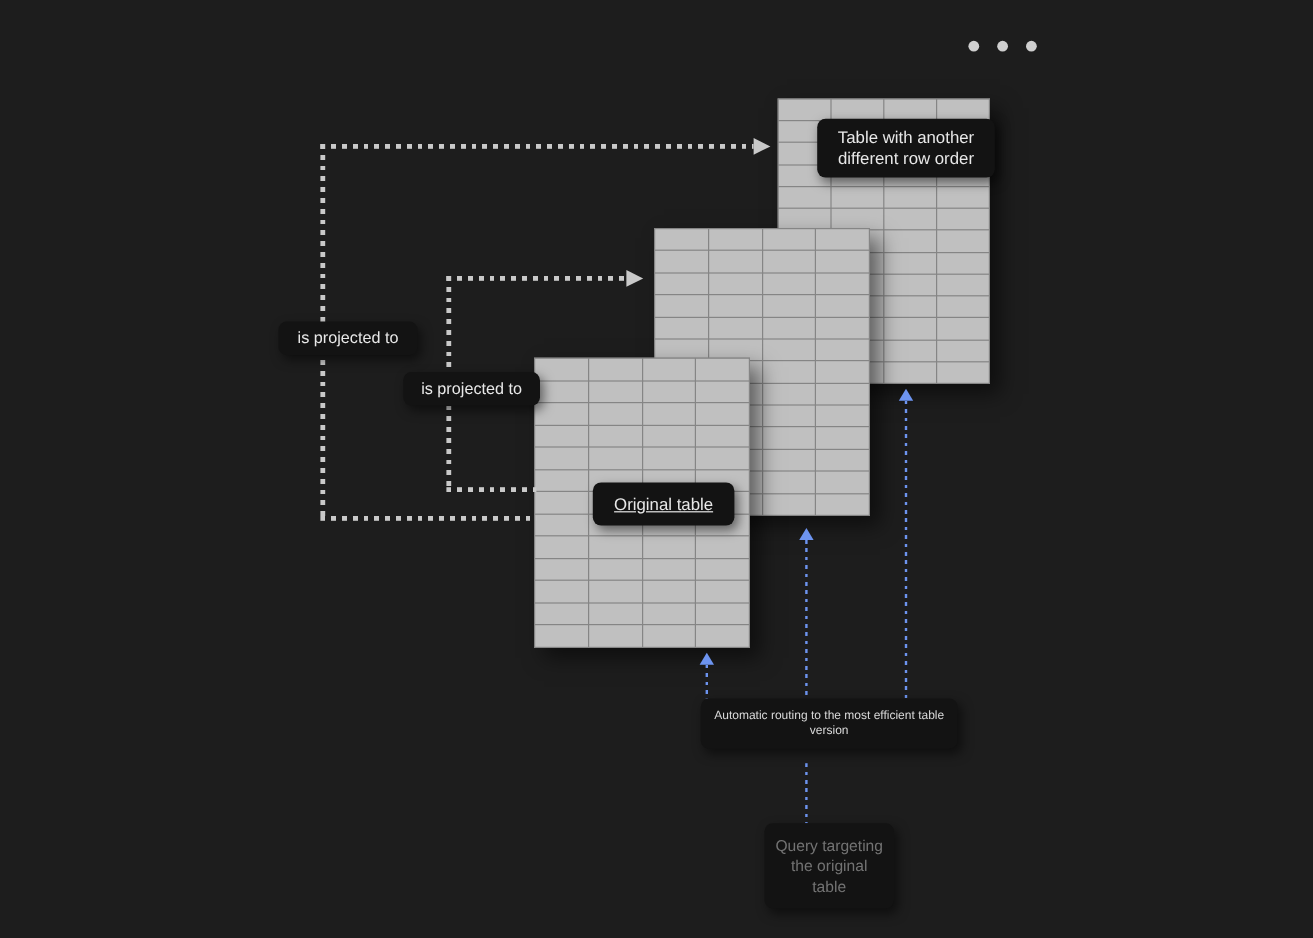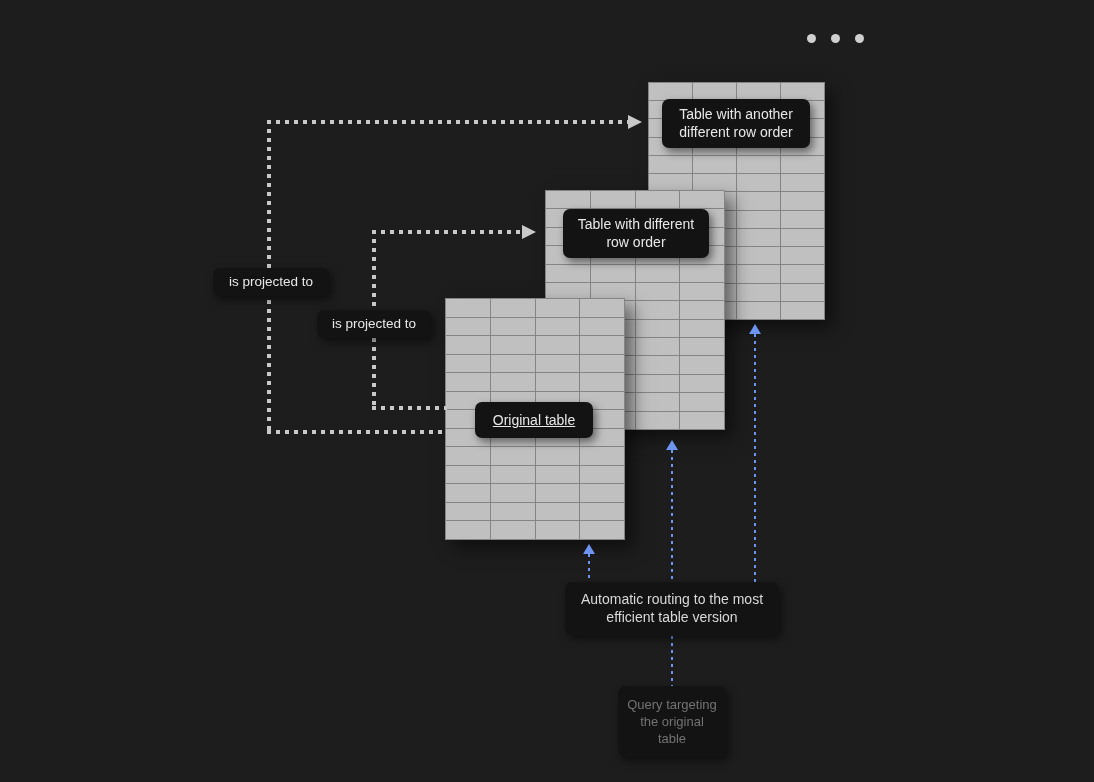--- a/index.html
+++ b/index.html
@@ -15,27 +15,27 @@
   .tbl-grid{display:grid;width:100%;height:100%;gap:1px;background:#858585;
             border:1px solid #858585;box-sizing:border-box;}
   .cell{background:#c0c0c0;}
   .tbl-another{left:648px;top:82px;width:177px;height:238px;z-index:1;}
   .tbl-different{left:545px;top:190px;width:180px;height:240px;z-index:2;}
   .tbl-original{left:445px;top:298px;width:180px;height:242px;z-index:3;}
 
   
   .pill{position:absolute;background:#131313;color:#e8e8e8;border-radius:7px;
         text-align:center;font-size:14px;line-height:1.32;padding:6px 10px;
-        box-sizing:border-box;z-index:10;box-shadow:3px 4px 9px rgba(0,0,0,.5);}
+        box-sizing:border-box;z-index:10;box-shadow:3px 4px 9px rgba(0,0,0,.5);margin-left:19px;}
   .lbl-another{left:662px;top:99px;width:148px;}
   .lbl-different{left:563px;top:209px;width:146px;}
   .lbl-original{left:475px;top:402px;width:118px;padding-top:9px;padding-bottom:9px;text-decoration:underline;}
   .lbl-proj1{left:213px;top:268px;width:116px;font-size:13.5px;padding:5px 8px;}
   .lbl-proj2{left:317px;top:310px;width:114px;font-size:13.5px;padding:5px 8px;}
-  .lbl-routing{left:565px;top:582px;width:214px;font-size:14px;color:#d9d9d9;padding:8px 10px;}
+  .lbl-routing{left:565px;top:582px;width:214px;font-size:10px;color:#d9d9d9;padding:8px 10px;}
   .lbl-query{left:618px;top:686px;width:108px;font-size:13px;color:#737373;padding:10px 8px;}
 
   
   .hdot{position:absolute;height:4px;z-index:5;
         background-image:repeating-linear-gradient(to right,#c9c9c9 0 4px,transparent 4px 9px);}
   .vdot{position:absolute;width:4px;z-index:5;
         background-image:repeating-linear-gradient(to bottom,#c9c9c9 0 4px,transparent 4px 9px);}
   .vblue{position:absolute;width:2px;z-index:6;
          background-image:repeating-linear-gradient(to bottom,#6d94f0 0 3px,transparent 3px 7px);}
   .arr-r{position:absolute;width:0;height:0;border-top:7px solid transparent;
@@ -256,20 +256,19 @@
 
   <div class="vblue seg-bq"></div>
   <div class="vblue seg-b1"></div>
   <div class="arr-u barr1"></div>
   <div class="vblue seg-b2"></div>
   <div class="arr-u barr2"></div>
   <div class="vblue seg-b3"></div>
   <div class="arr-u barr3"></div>
 
   <div class="pill lbl-another">Table with another different row order</div>
-  <div class="pill lbl-different">Table with different row order</div>
   <div class="pill lbl-original">Original table</div>
   <div class="pill lbl-proj1">is projected to</div>
   <div class="pill lbl-proj2">is projected to</div>
   <div class="pill lbl-routing">Automatic routing to the most efficient table version</div>
   <div class="pill lbl-query">Query targeting the original table</div>
 
 </div>
 
 </body></html>

